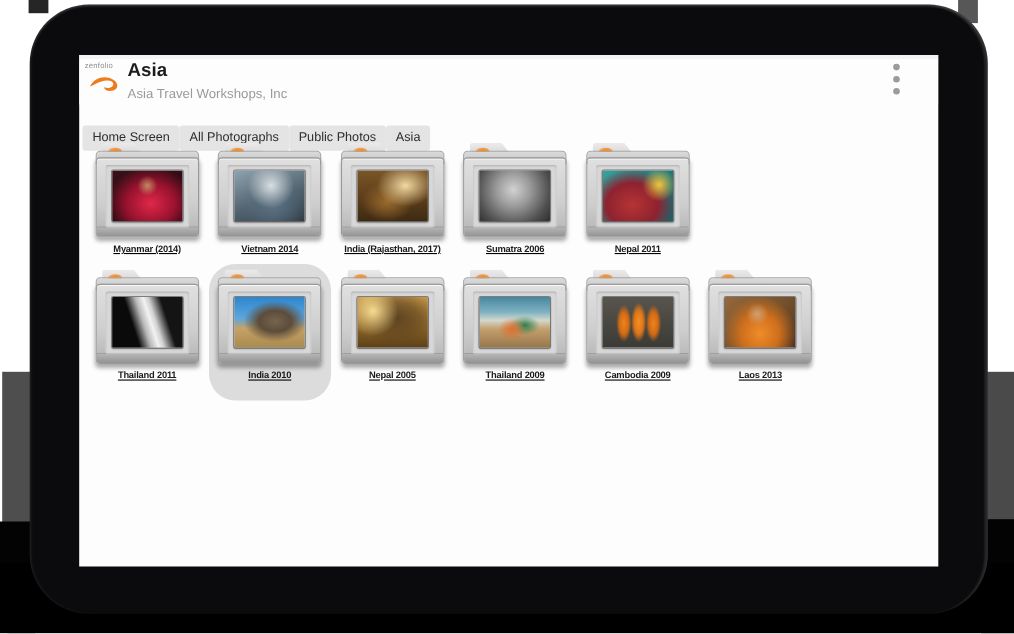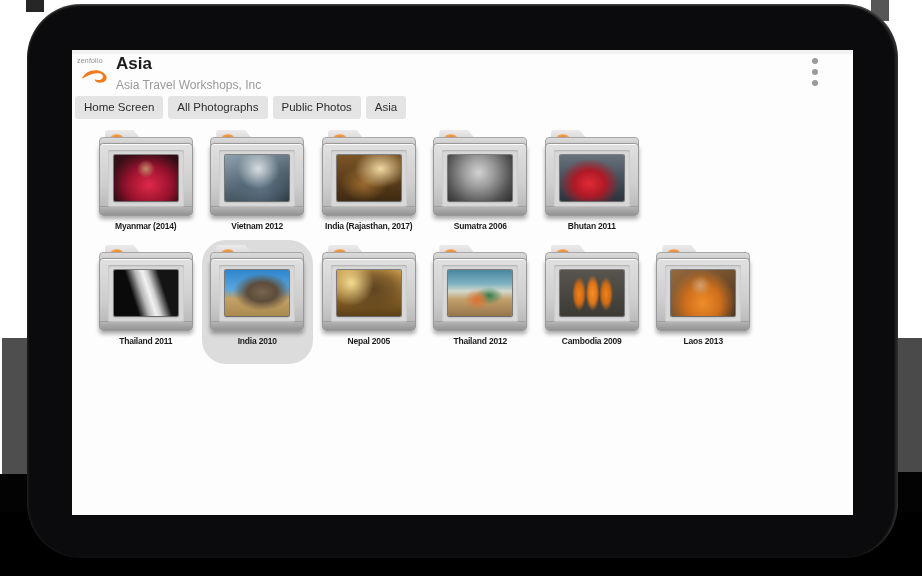--- a/index.html
+++ b/index.html
@@ -30,26 +30,26 @@
   .logo{position:absolute;left:4px;top:2px;width:38px;height:34px;}
   .logo .ztext{position:absolute;left:1px;top:1px;font-size:7px;color:#8e8e8e;letter-spacing:.2px;}
   .logo svg{position:absolute;left:3px;top:8px;}
   .titleblock{position:absolute;left:44px;top:0;}
   .title{font-size:17px;font-weight:bold;color:#1c1c1c;}
   .subtitle{font-size:12px;color:#9a9a9a;margin-top:4px;}
   .kebab{position:absolute;right:33px;top:4px;width:8px;cursor:pointer;}
   .kebab .dot{display:block;width:6px;height:6px;border-radius:50%;background:#9b9b9b;margin:0 0 5px 0;}
 
   
-  .chiprow{position:absolute;left:3px;top:46px;display:flex;gap:5px;justify-content:center;}
+  .chiprow{position:absolute;left:3px;top:64px;display:flex;gap:0;justify-content:center;}
   .chip{background:#e4e4e4;border-radius:3px;padding:4px 9px;font-size:11.5px;color:#2d2d2d;
         height:23px;box-sizing:border-box;line-height:15px;white-space:nowrap;cursor:pointer;}
 
   
-  .frow{position:absolute;left:18px;display:flex;}
+  .frow{position:absolute;left:6px;display:flex;text-decoration:underline;}
   .row1{top:75px;} .row2{top:190px;}
   .cell{width:111.5px;height:124px;position:relative;display:flex;flex-direction:column;
         align-items:center;padding-top:5px;box-sizing:border-box;border-radius:3px;cursor:pointer;}
   .cell.selected{background:#dcdcdc;border-radius:24px;}
   .folder{position:relative;width:94px;height:86px;}
   .ftab{position:absolute;left:6px;top:0;width:40px;height:14px;
         background:linear-gradient(#eceaea,#d2d0d0);
         clip-path:polygon(0 0,72% 0,100% 100%,0 100%);
         border-radius:3px 0 0 0;display:flex;align-items:center;padding-left:5px;box-sizing:border-box;}
   .flogo{width:13px;height:7px;border-radius:50%;
@@ -136,21 +136,21 @@
             <div class="ftab">
                 <span class="flogo"></span>
               </div>
             <div class="fback"></div>
             <div class="fbody">
               <div class="well">
                 <div class="thumb" style="background:radial-gradient(ellipse at 52% 30%, #d9dfe2 0%, rgba(217,223,226,0) 45%), radial-gradient(ellipse at 55% 70%, #5a7082 0%, rgba(90,112,130,0) 60%), linear-gradient(160deg, #8fa2b0 0%, #51646f 55%, #2f3c46 100%)"></div>
               </div>
             </div>
           </div>
-          <div class="flabel">Vietnam 2012</div>
+          <div class="flabel">Vietnam 2014</div>
         </div>
 
         <div class="cell">
           <div class="folder">
             <div class="ftab">
                 <span class="flogo"></span>
               </div>
             <div class="fback"></div>
             <div class="fbody">
               <div class="well">
@@ -170,35 +170,35 @@
             <div class="fback"></div>
             <div class="fbody">
               <div class="well">
                 <div class="thumb" style="background:radial-gradient(circle at 48% 38%, #d2d2d2 0%, #9a9a9a 35%, #4f4f4f 75%, #2e2e2e 100%)"></div>
               </div>
             </div>
           </div>
           <div class="flabel">Sumatra 2006</div>
         </div>
 
-
-        <div class="cell">
-          <div class="folder">
-            <div class="ftab">
-                <span class="flogo"></span>
-              </div>
-            <div class="fback"></div>
-            <div class="fbody">
-              <div class="well">
-                <div class="thumb" style="background:radial-gradient(ellipse at 46% 62%, #e02a36 0%, #ae1a26 32%, rgba(174,26,38,0) 62%), linear-gradient(180deg, #67727c 0%, #434e58 55%, #2b333c 100%)"></div>
-              </div>
-            </div>
-          </div>
-          <div class="flabel">Bhutan 2011</div>
-        </div>
+        <div class="cell">
+          <div class="folder">
+            <div class="ftab">
+                <span class="flogo"></span>
+              </div>
+            <div class="fback"></div>
+            <div class="fbody">
+              <div class="well">
+                <div class="thumb" style="background:radial-gradient(circle at 80% 28%, #eec53e 0%, rgba(238,197,62,0) 25%), radial-gradient(ellipse at 42% 68%, #b63434 0%, #8e2230 45%, rgba(142,34,48,0) 75%), linear-gradient(120deg, #35a39e 0%, #1f7e82 60%, #176067 100%)"></div>
+              </div>
+            </div>
+          </div>
+          <div class="flabel">Nepal 2011</div>
+        </div>
+
 
       </div>
 
       <div class="frow row2">
 
         <div class="cell">
           <div class="folder">
             <div class="ftab">
                 <span class="flogo"></span>
               </div>
@@ -247,21 +247,21 @@
             <div class="ftab">
                 <span class="flogo"></span>
               </div>
             <div class="fback"></div>
             <div class="fbody">
               <div class="well">
                 <div class="thumb" style="background:radial-gradient(ellipse at 46% 64%, #df7030 0%, rgba(223,112,48,0) 26%), radial-gradient(ellipse at 64% 56%, #2e7e4e 0%, rgba(46,126,78,0) 24%), linear-gradient(180deg, #48869e 0%, #7fb2c2 30%, #d3d8cc 46%, #c29f6c 64%, #97764a 100%)"></div>
               </div>
             </div>
           </div>
-          <div class="flabel">Thailand 2012</div>
+          <div class="flabel">Thailand 2009</div>
         </div>
 
         <div class="cell">
           <div class="folder">
             <div class="ftab">
                 <span class="flogo"></span>
               </div>
             <div class="fback"></div>
             <div class="fbody">
               <div class="well">

